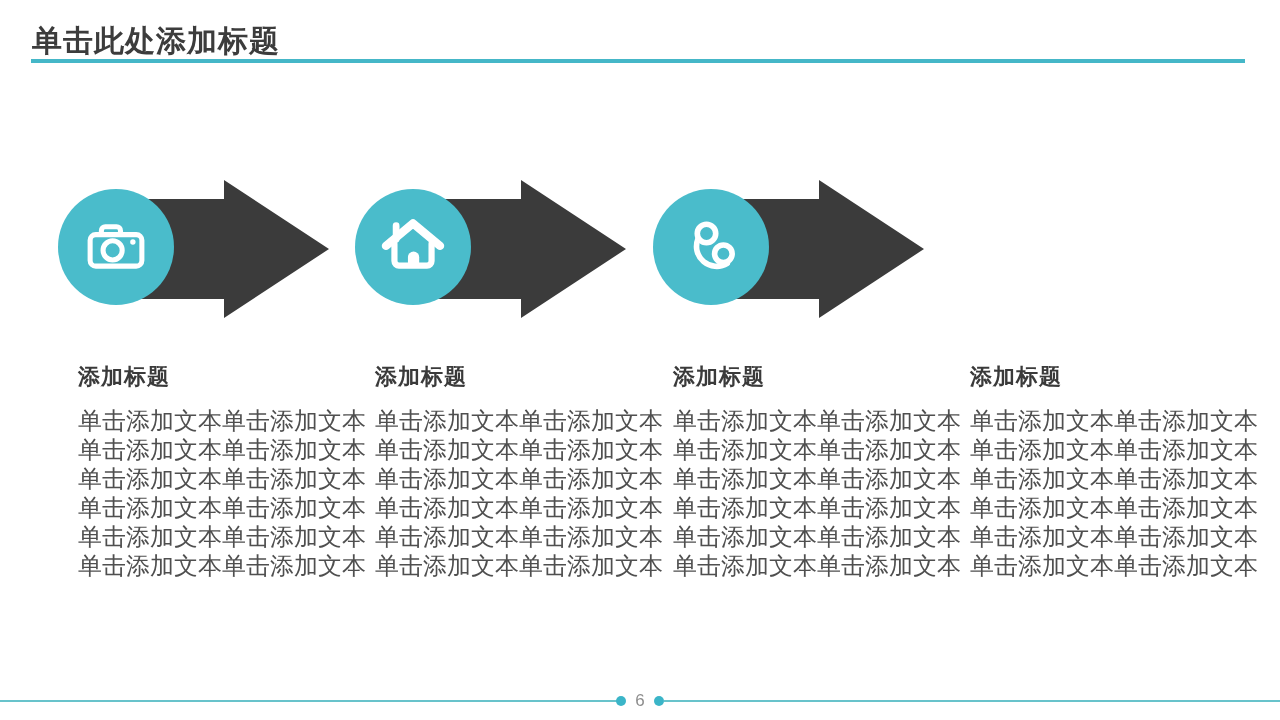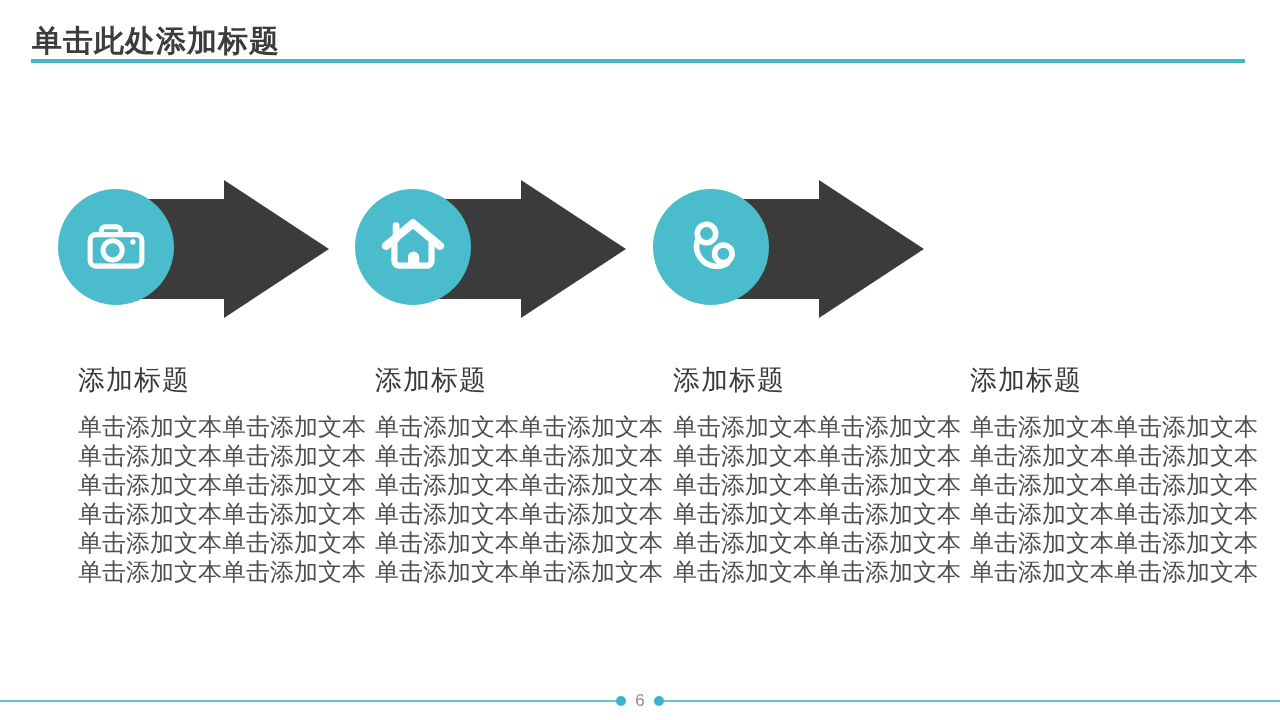--- a/index.html
+++ b/index.html
@@ -18,21 +18,21 @@
   .step-group{position:absolute;top:180px;width:330px;height:140px;}
   .arrow-svg{position:absolute;left:58px;top:0;display:block;}
   .icon-circle{
     position:absolute;left:0;top:9px;width:116px;height:116px;border-radius:50%;
     background:var(--circle-teal,#4abccb);
     display:flex;align-items:center;justify-content:center;
   }
   .icon-circle svg{display:block;}
   .text-col{position:absolute;top:362px;width:250px;}
   .col-heading{
-    margin:0 0 14px 0;font-size:27px;font-weight:400;letter-spacing:1px;color:#3a3a3a;
+    margin:0 0 14px 0;font-size:22px;font-weight:700;letter-spacing:1px;color:#3a3a3a;
     white-space:nowrap;
   }
   .col-line{
     margin:0;font-size:24px;line-height:29px;color:#4f4f4f;white-space:nowrap;
   }
   .footer-line{position:absolute;top:700px;height:2px;background:#68c3cb;}
   .footer-line.left{left:0;width:617px;}
   .footer-line.right{left:664px;width:616px;}
   .footer-dot{position:absolute;top:696px;width:10px;height:10px;border-radius:50%;background:#3bb5c8;}
   .footer-dot.d1{left:616px;}

